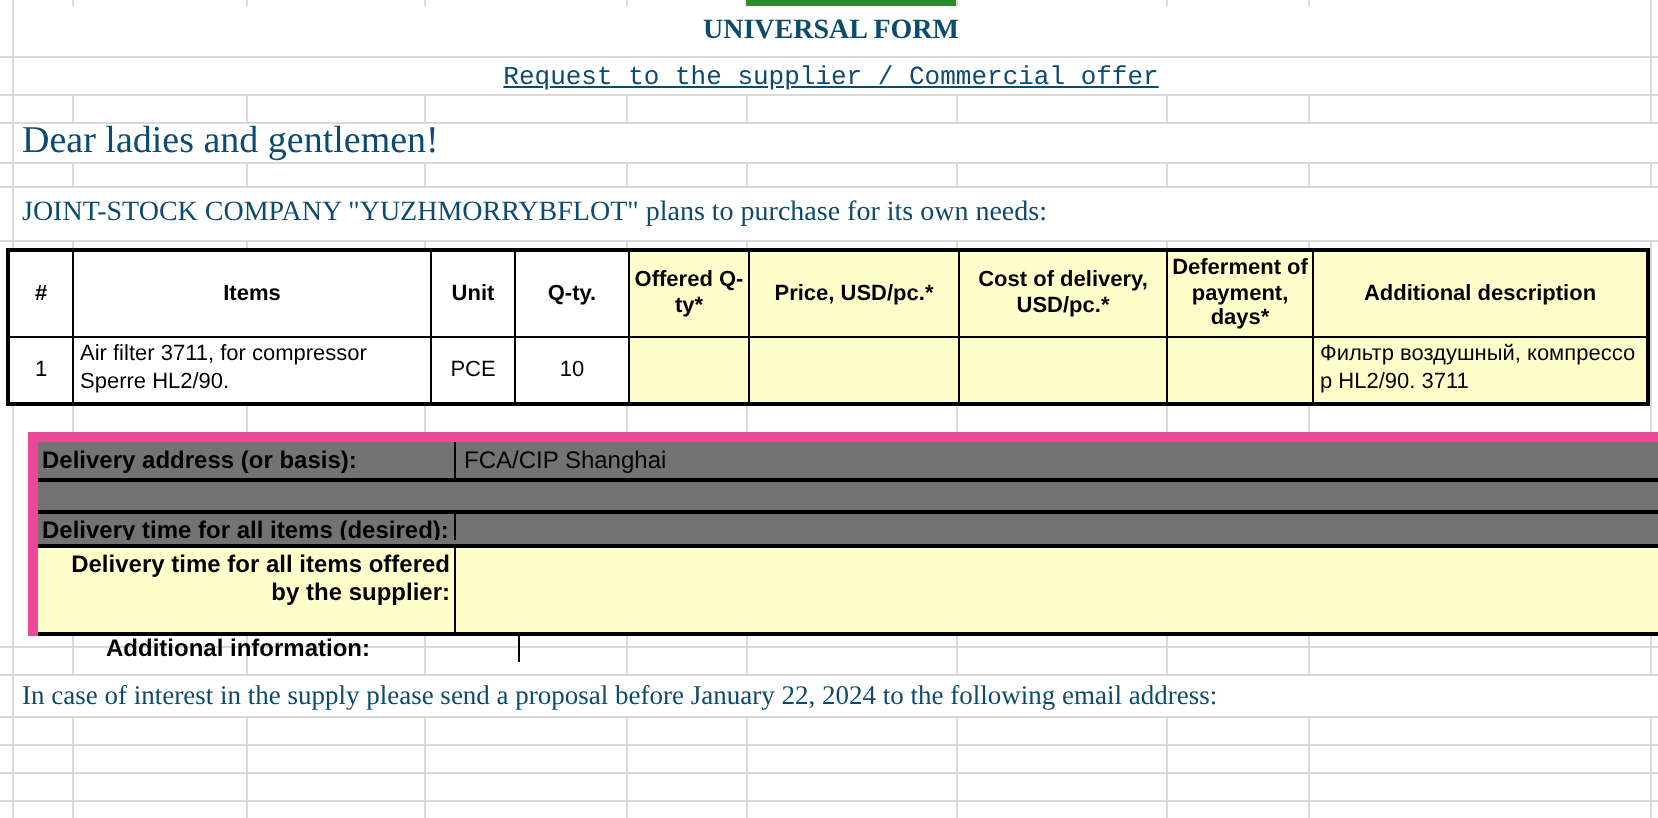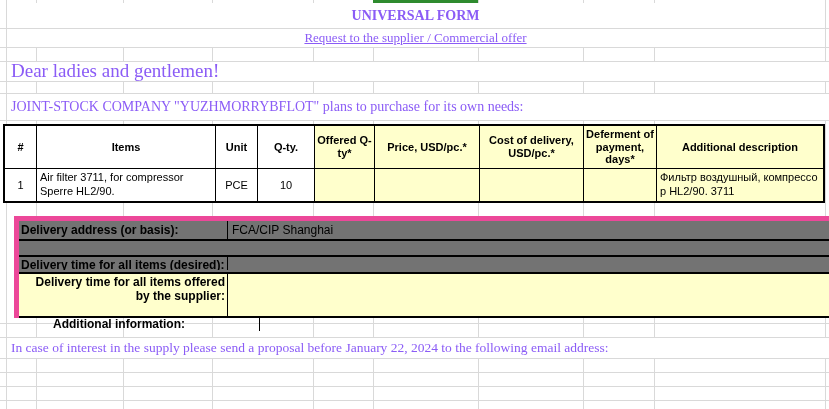--- a/index.html
+++ b/index.html
@@ -5,24 +5,24 @@
   html,body{margin:0;padding:0;}
   body{font-family:"Liberation Sans",sans-serif;background:#fff;}
   #screen{position:relative;width:829px;height:409px;background:#fff;overflow:hidden;}
 
   
   .vline{position:absolute;top:0;bottom:0;width:1px;background:#d9d9d9;z-index:1;}
   .hline{position:absolute;left:0;right:0;height:1px;background:#d9d9d9;z-index:3;}
 
   
   .band{position:absolute;left:7px;width:817px;background:#fff;z-index:2;overflow:hidden;white-space:nowrap;}
-  .serif{font-family:"Liberation Serif",serif;color:#8b5cf6;}
+  .serif{font-family:"Liberation Serif",serif;color:#0c4a6e;}
   .band-title{top:3px;height:25px;line-height:25px;text-align:center;font-weight:bold;font-size:14px;}
   .band-subtitle{top:28px;height:19px;line-height:19px;text-align:center;font-size:13px;}
-  .band-subtitle span{text-decoration:underline;}
+  .band-subtitle span{text-decoration:underline;font-family:Liberation Mono, monospace;}
   .band-greeting{top:61px;height:20px;line-height:20px;font-size:19px;padding-left:4px;}
   .band-intro{top:93px;height:27px;line-height:27px;font-size:14px;padding-left:4px;}
   .band-footer{top:337px;height:21px;line-height:21px;font-size:13.5px;padding-left:4px;}
 
   
   .accent{position:absolute;left:373px;top:0;width:105px;height:3px;background:#2e8b2e;z-index:5;}
 
   
   .items-table{position:absolute;left:3px;top:124px;width:822px;border:2px solid #000;background:#fff;z-index:4;box-sizing:border-box;}
   .trow{display:flex;box-sizing:border-box;}

